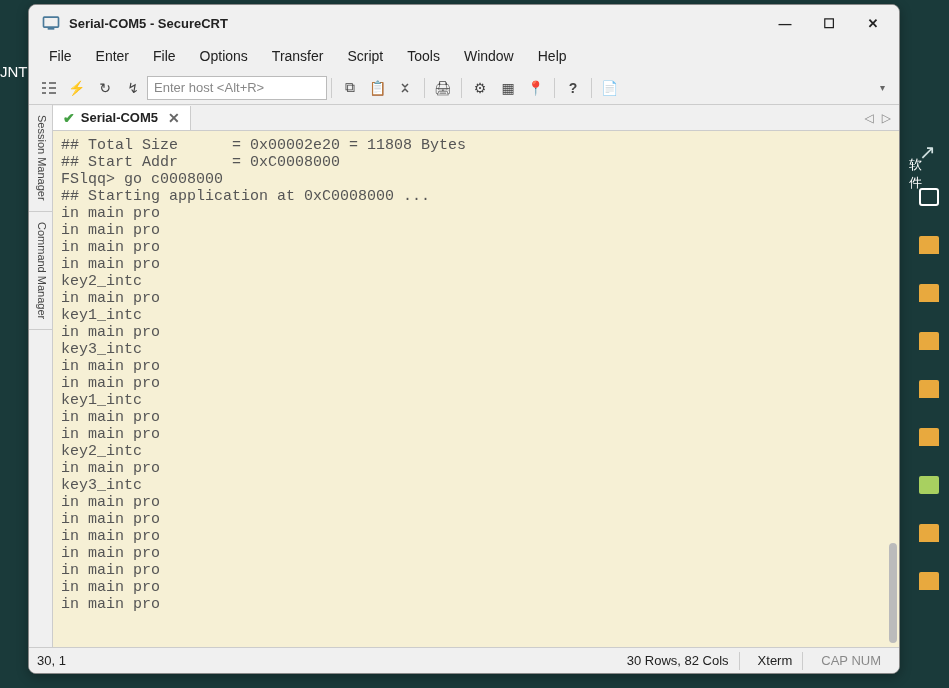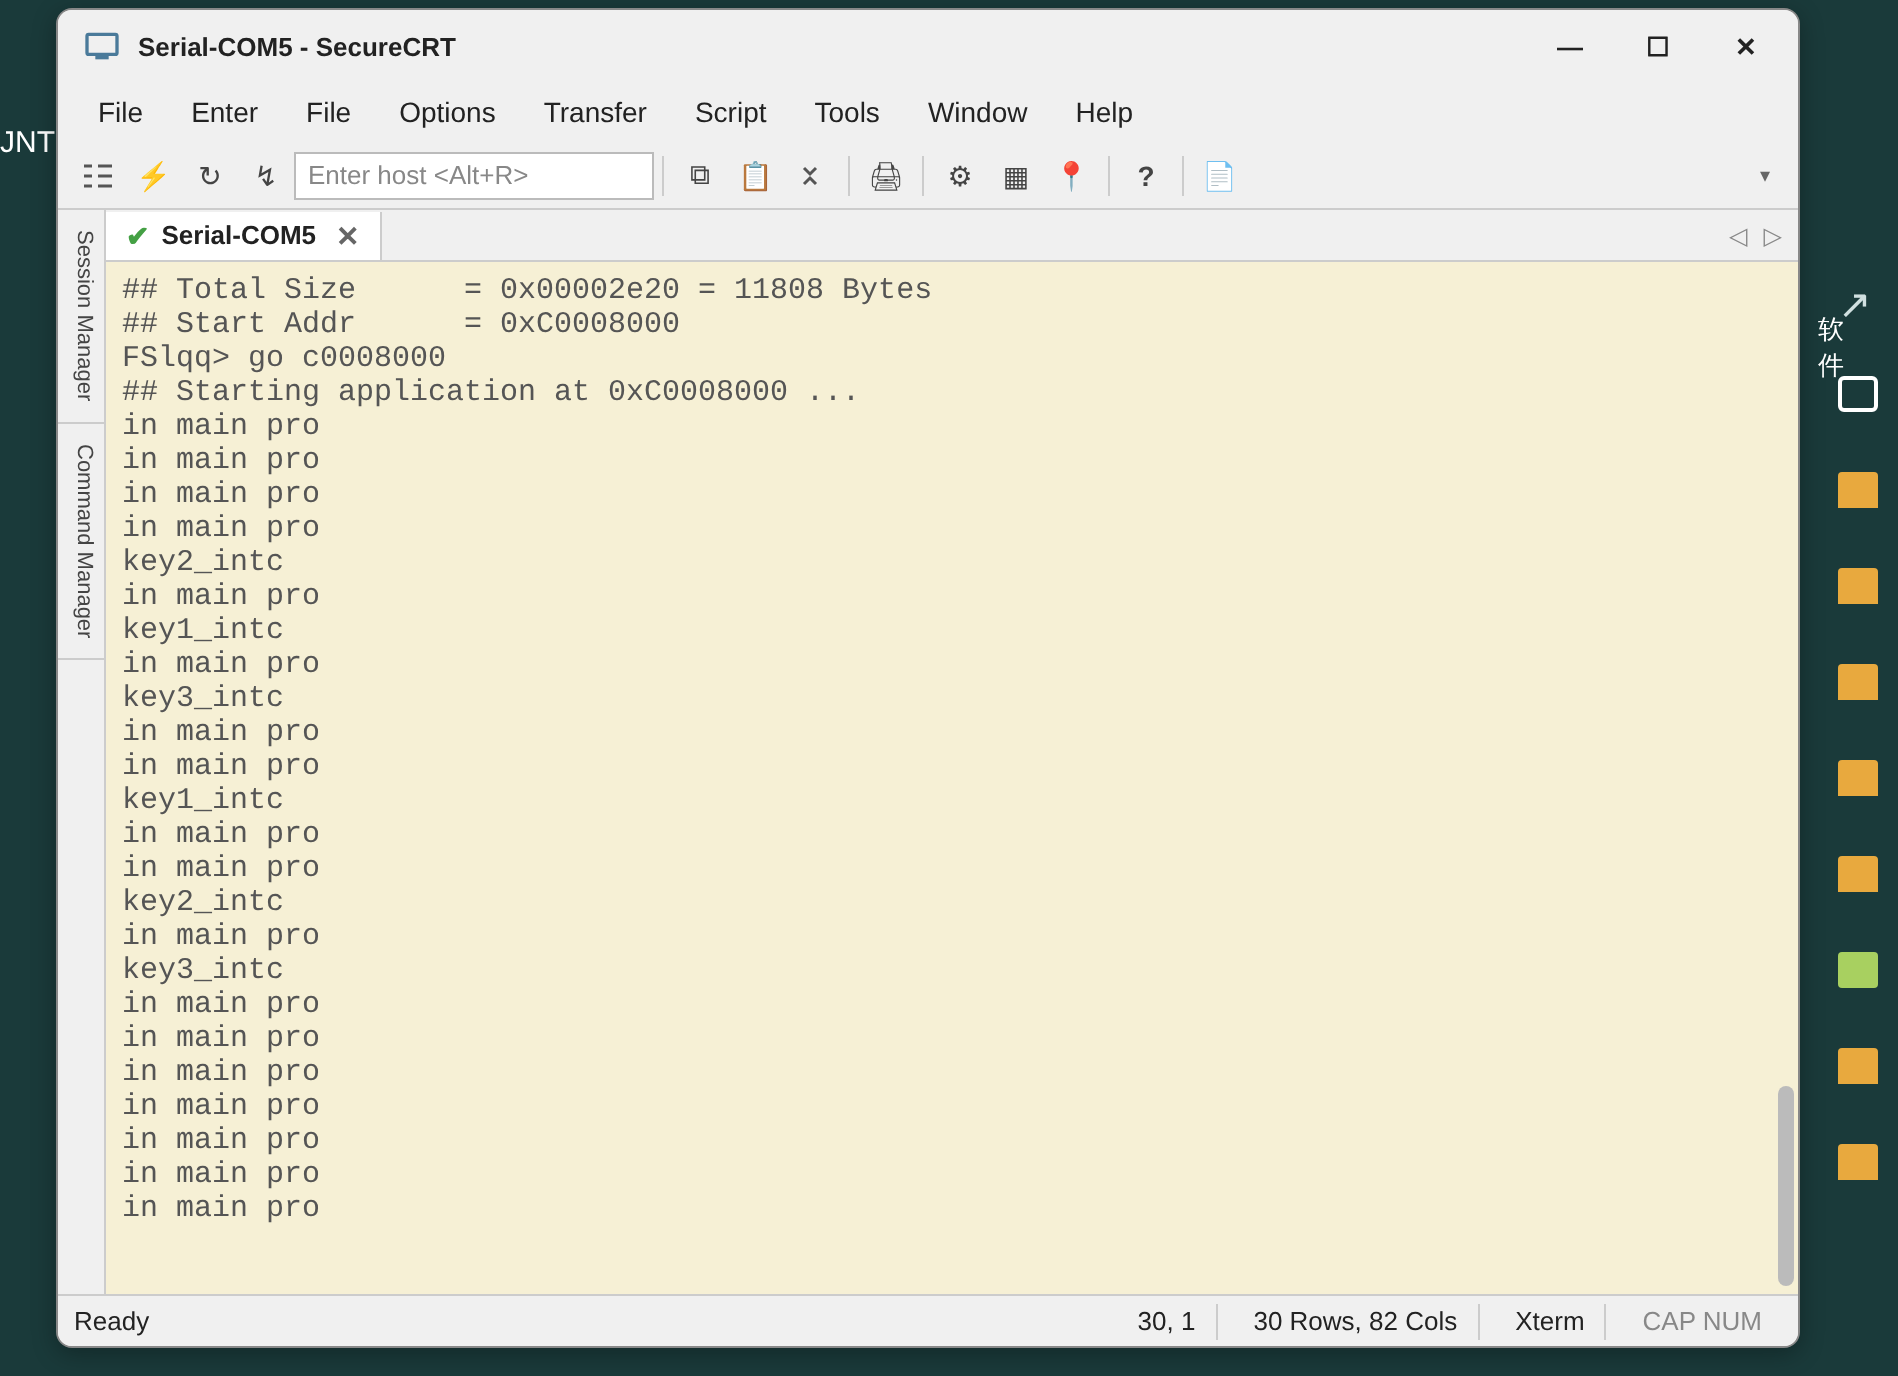--- a/index.html
+++ b/index.html
@@ -139,19 +139,18 @@
       </div>
       <div class="terminal" id="terminal"><div>## Total Size      = 0x00002e20 = 11808 Bytes</div><div>## Start Addr      = 0xC0008000</div><div>FSlqq&gt; go c0008000</div><div>## Starting application at 0xC0008000 ...</div><div>in main pro</div><div>in main pro</div><div>in main pro</div><div>in main pro</div><div>key2_intc</div><div>in main pro</div><div>key1_intc</div><div>in main pro</div><div>key3_intc</div><div>in main pro</div><div>in main pro</div><div>key1_intc</div><div>in main pro</div><div>in main pro</div><div>key2_intc</div><div>in main pro</div><div>key3_intc</div><div>in main pro</div><div>in main pro</div><div>in main pro</div><div>in main pro</div><div>in main pro</div><div>in main pro</div><div>in main pro</div>
         <div class="scrollbar">
           <div class="scroll-thumb"></div>
         </div>
       </div>
     </div>
   </div>
 
   <div class="statusbar">
-    <div class="cell">Ready</div>
     <div class="cell">30,  1</div>
     <div class="cell">30 Rows, 82 Cols</div>
     <div class="cell">Xterm</div>
     <div class="cell" style="border-right:none;opacity:.5">CAP  NUM</div>
   </div>
 </div>
 
 </body></html>

